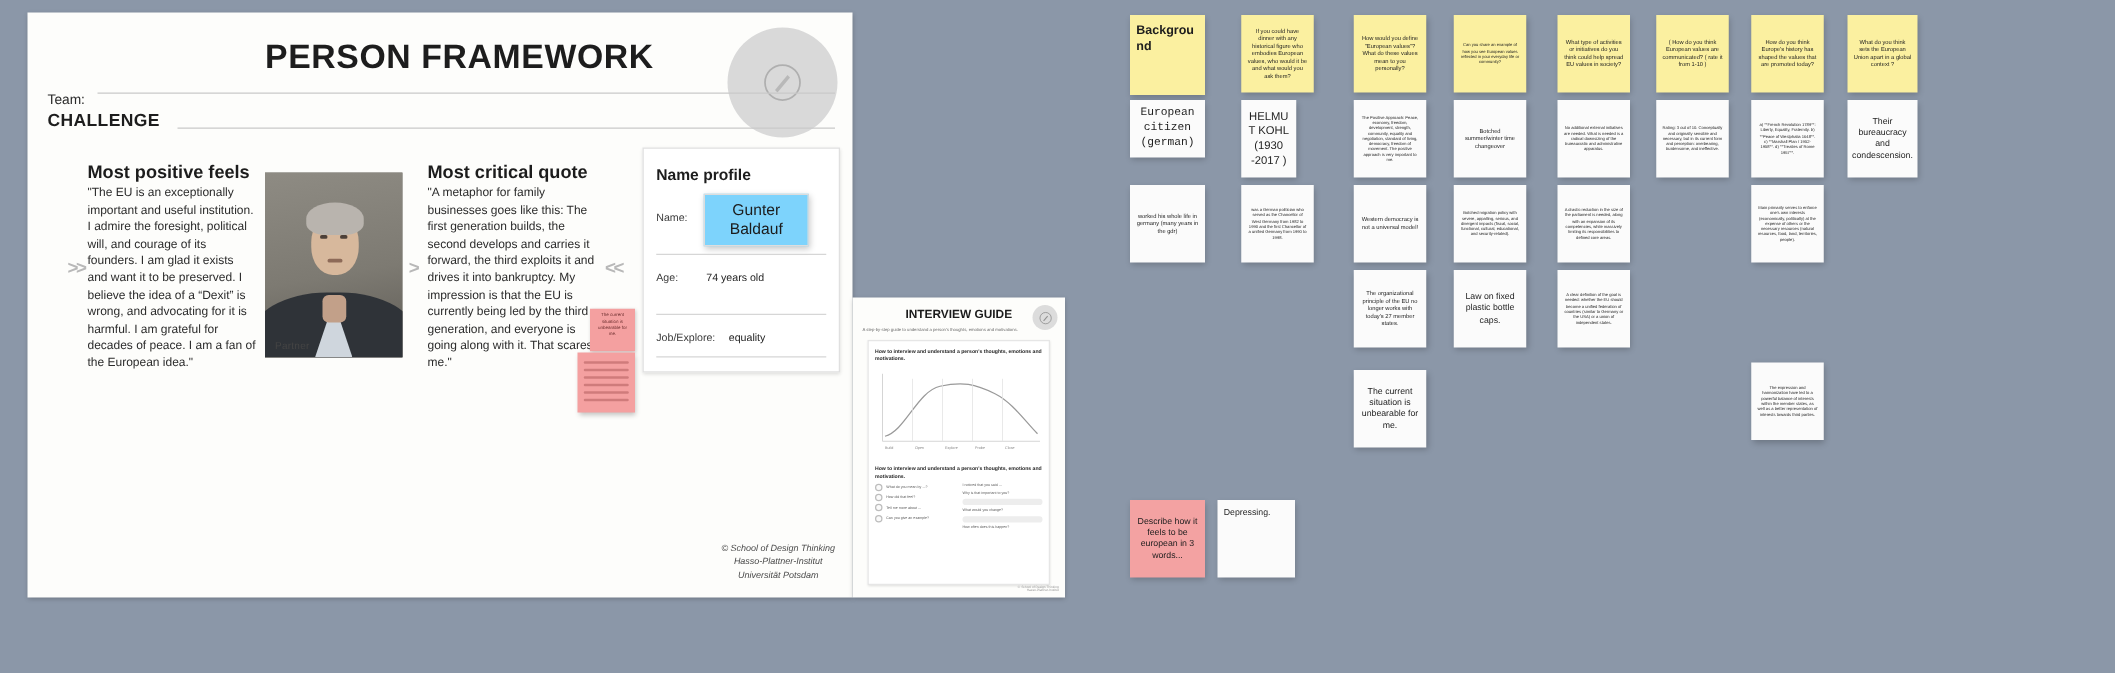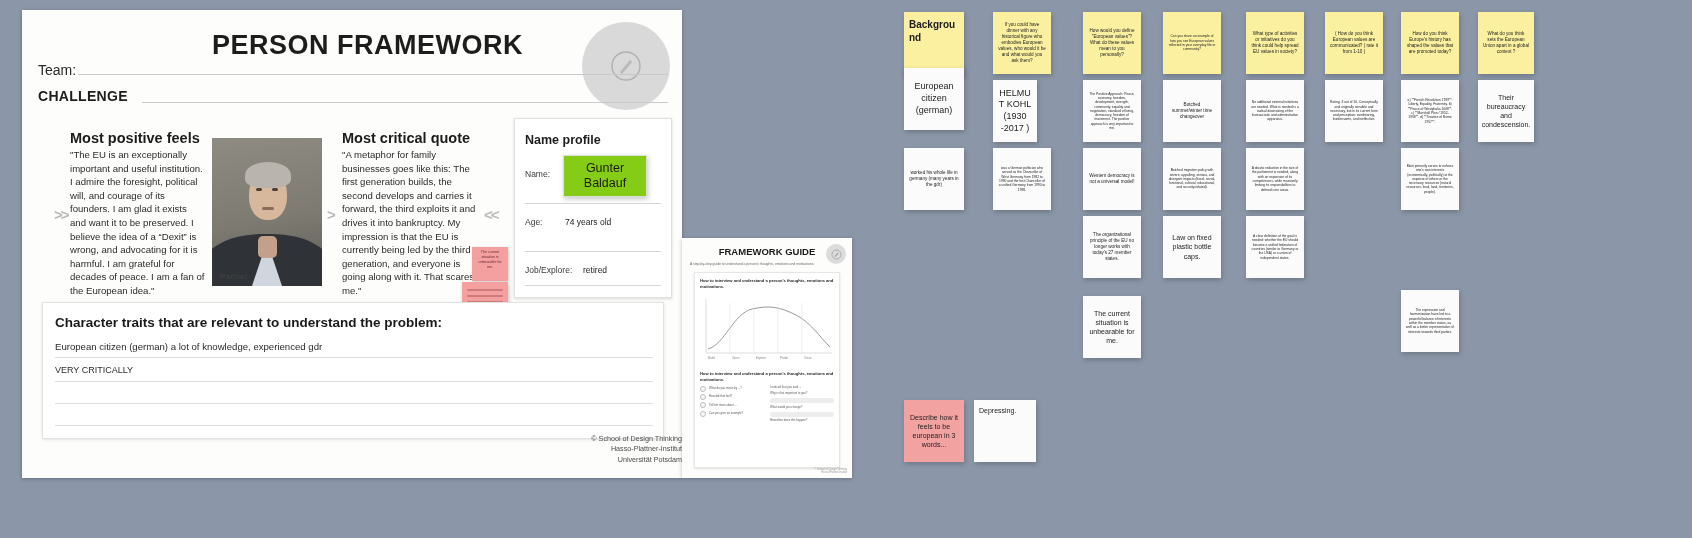--- a/index.html
+++ b/index.html
@@ -27,22 +27,22 @@
     width: 660px; height: 468px;
   }
   #persona-title {
     position: absolute;
     left: 190px; top: 20px;
     font-size: 27px; font-weight: bold;
     letter-spacing: 0.5px;
     color: #1d1d1d;
   }
   #team-label {
-    position: absolute; left: 16px; top: 52px;
-    font-size: 14px; color: #2a2a2a;
+    position: absolute; left: 16px; top: 64px;
+    font-size: 11px; color: #2a2a2a;
   }
   #team-line {
     position: absolute; left: 56px; top: 64px;
     width: 590px; border-bottom: 1px solid #c9c9c9;
   }
   #challenge-label {
     position: absolute; left: 16px; top: 78px;
     font-size: 14px; font-weight: bold; color: #1d1d1d;
     letter-spacing: .3px;
   }
@@ -150,21 +150,21 @@
     position: absolute; font-size: 8.5px; color: #222;
   }
   #up-name-label { left: 10px; top: 50px; text-align: center; }
   #up-age-label { left: 10px; top: 98px; }
   #up-age-value { left: 50px; top: 98px; }
   #up-job-label { left: 10px; top: 146px; }
   #up-job-value { left: 68px; top: 146px; }
   #name-note {
     position: absolute; left: 48px; top: 36px;
     width: 84px; min-height: 42px;
-    background: #84cc16;
+    background: #7dd3fc;
     border: 1px solid #ddd;
     box-shadow: 1px 2px 5px rgba(0,0,0,.22);
     display: flex; align-items: center; justify-content: center;
     text-align: center;
     font-size: 12.5px; color: #1b1b1b; line-height: 1.18;
     padding: 5px 3px;
   }
   .hline { position: absolute; border-bottom: 1px solid #d6d6d6; }
   #up-l1 { left: 10px; top: 84px; width: 136px; }
   #up-l2 { left: 10px; top: 132px; width: 136px; }
@@ -210,22 +210,22 @@
     position: absolute; left: 12px; top: 62px;
     font-size: 9px; color: #2b2b2b;
   }
   .trait-rule { position: absolute; left: 12px; width: 598px; border-bottom: 1px solid #dedede; }
   #tr1 { top: 54px; }
   #tr2 { top: 78px; }
   #tr3 { top: 100px; }
   #tr4 { top: 122px; }
 
   #credit {
-    position: absolute; right: 0; bottom: 12px;
-    font-size: 7.2px; color: #4a4a4a; line-height: 1.5; text-align: right;
+    position: absolute; right: 14px; bottom: 12px;
+    font-size: 7.2px; color: #4a4a4a; line-height: 1.5; text-align: center; font-style: italic;
   }
 
   
   #interview-sheet {
     left: 682px; top: 238px;
     width: 170px; height: 240px;
   }
   #ig-title {
     position: absolute; left: 0; right: 0; top: 8px;
     text-align: center;
@@ -348,51 +348,42 @@
 
     <div id="user-profile">
       <div id="up-title">Name profile</div>
       <div class="up-field-label" id="up-name-label">Name:</div>
       <div id="name-note">Gunter Baldauf</div>
       <div class="hline" id="up-l1"></div>
       <div class="up-field-label" id="up-age-label">Age:</div>
       <div class="up-field-value" id="up-age-value">74 years old</div>
       <div class="hline" id="up-l2"></div>
       <div class="up-field-label" id="up-job-label">Job/Explore:</div>
-      <div class="up-field-value" id="up-job-value">retired</div>
+      <div class="up-field-value" id="up-job-value">equality</div>
       <div class="hline" id="up-l3"></div>
     </div>
 
     <div id="pink-note-small">The current situation is unbearable for me.</div>
     <div id="pink-note-big">
       <div class="ln"></div>
         <div class="ln"></div>
         <div class="ln"></div>
       <div class="ln"></div>
         <div class="ln"></div>
         <div class="ln"></div>
     </div>
 
-    <div id="traits-box">
-      <div id="traits-title">Character traits that are relevant to understand the problem:</div>
-      <div id="traits-l1">European citizen (german) a lot of knowledge, experienced gdr</div>
-      <div class="trait-rule" id="tr1"></div>
-      <div id="traits-l2">VERY CRITICALLY</div>
-      <div class="trait-rule" id="tr2"></div>
-      <div class="trait-rule" id="tr3"></div>
-      <div class="trait-rule" id="tr4"></div>
-    </div>
 
     <div id="credit" style="white-space: pre-line;">© School of Design Thinking
 Hasso-Plattner-Institut
 Universität Potsdam</div>
   </div>
 
   <div class="canvas-card" id="interview-sheet">
-    <div id="ig-title">FRAMEWORK GUIDE</div>
+    <div id="ig-title">INTERVIEW GUIDE</div>
     <div id="ig-badge">
       <svg width="11" height="11" viewBox="0 0 34 34">
         <circle cx="17" cy="17" r="14" fill="none" stroke="#909090" stroke-width="2"></circle>
         <path d="M11 23 L21 11 L23 13 L13 25 Z" fill="#909090"></path>
       </svg>
     </div>
     <div id="ig-sub">A step-by-step guide to understand a person's thoughts, emotions and motivations.</div>
 
     <div id="ig-inner">
       <div class="ig-h">How to interview and understand a person's thoughts, emotions and motivations.</div>
@@ -457,21 +448,21 @@
         </div>
       </div>
     </div>
 
     <div id="ig-foot" style="white-space: pre-line;">© School of Design Thinking
 Hasso-Plattner-Institut</div>
   </div>
 
   <div id="notes-layer">
       <div class="note yellow t-big topleft" style="left: 904px; top: 12px; width: 60px; height: 64px;">Background</div>
-      <div class="note white t-med center" style="left: 904px; top: 68px; width: 60px; height: 62px;">European citizen (german)</div>
+      <div class="note white t-med center" style="left: 904px; top: 80px; width: 60px; height: 46px; font-family: Liberation Mono, monospace;">European citizen (german)</div>
       <div class="note white t-xs center" style="left: 904px; top: 148px; width: 60px; height: 62px;">worked his whole life in germany (many years in the gdr)</div>
       <div class="note yellow t-xs center" style="left: 993px; top: 12px; width: 58px; height: 62px;">If you could have dinner with any historical figure who embodies European values, who would it be and what would you ask them?</div>
       <div class="note white t-med center" style="left: 993px; top: 80px; width: 44px; height: 62px;">HELMUT KOHL (1930 -2017 )</div>
       <div class="note white t-xxs center" style="left: 993px; top: 148px; width: 58px; height: 62px;">was a German politician who served as the Chancellor of West Germany from 1982 to 1990 and the first Chancellor of a unified Germany from 1990 to 1998.</div>
       <div class="note yellow t-xs center" style="left: 1083px; top: 12px; width: 58px; height: 62px;">How would you define "European values"? What do these values mean to you personally?</div>
       <div class="note white t-xxs center" style="left: 1083px; top: 80px; width: 58px; height: 62px;">The Positive Approach: Peace, economy, freedom, development, strength, community, equality and negotiation, standard of living, democracy, freedom of movement. The positive approach is very important to me.</div>
       <div class="note white t-xs center" style="left: 1083px; top: 148px; width: 58px; height: 62px;">Western democracy is not a universal model!</div>
       <div class="note white t-xs center" style="left: 1083px; top: 216px; width: 58px; height: 62px;">The organizational principle of the EU no longer works with today's 27 member states.</div>
       <div class="note white t-sm center" style="left: 1083px; top: 296px; width: 58px; height: 62px;">The current situation is unbearable for me.</div>
       <div class="note yellow t-xxs center" style="left: 1163px; top: 12px; width: 58px; height: 62px;">Can you share an example of how you see European values reflected in your everyday life or community?</div>

